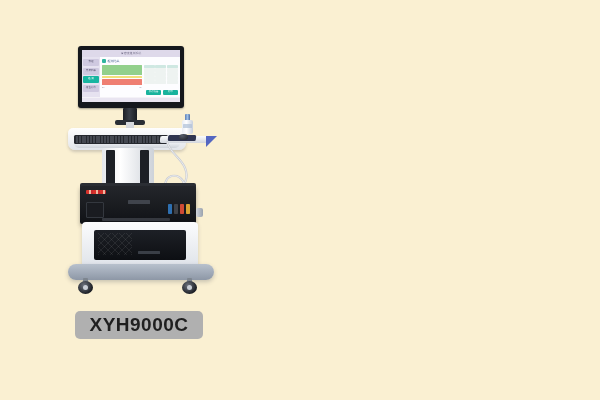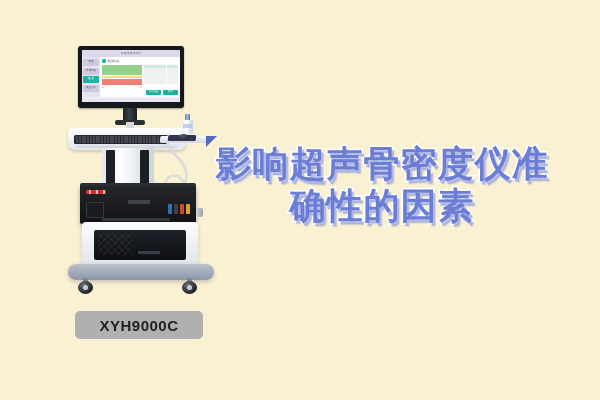--- a/index.html
+++ b/index.html
@@ -508,21 +508,21 @@
     top: 311px;
     width: 128px;
     height: 28px;
     background: #b0b0b0;
     border-radius: 5px;
     display: flex;
     align-items: center;
     justify-content: center;
   }
   #model-badge .txt {
-    font-size: 15px;
+    font-size: 19px;
     font-weight: bold;
     color: #1f1f1f;
     letter-spacing: .5px;
   }
 
   
   #headline {
     position: absolute;
     left: 212px;
     top: 143px;
@@ -703,18 +703,14 @@
       <span class="hub"></span>
     </div>
 
   </div>
 
   <div id="model-badge">
     <span class="txt">XYH9000C</span>
   </div>
 
   <span class="deco-triangle"></span>
-  <div id="headline">
-    <div class="line">影响超声骨密度仪准</div>
-    <div class="line">确性的因素</div>
-  </div>
 
 </div>
 
 </body></html>

